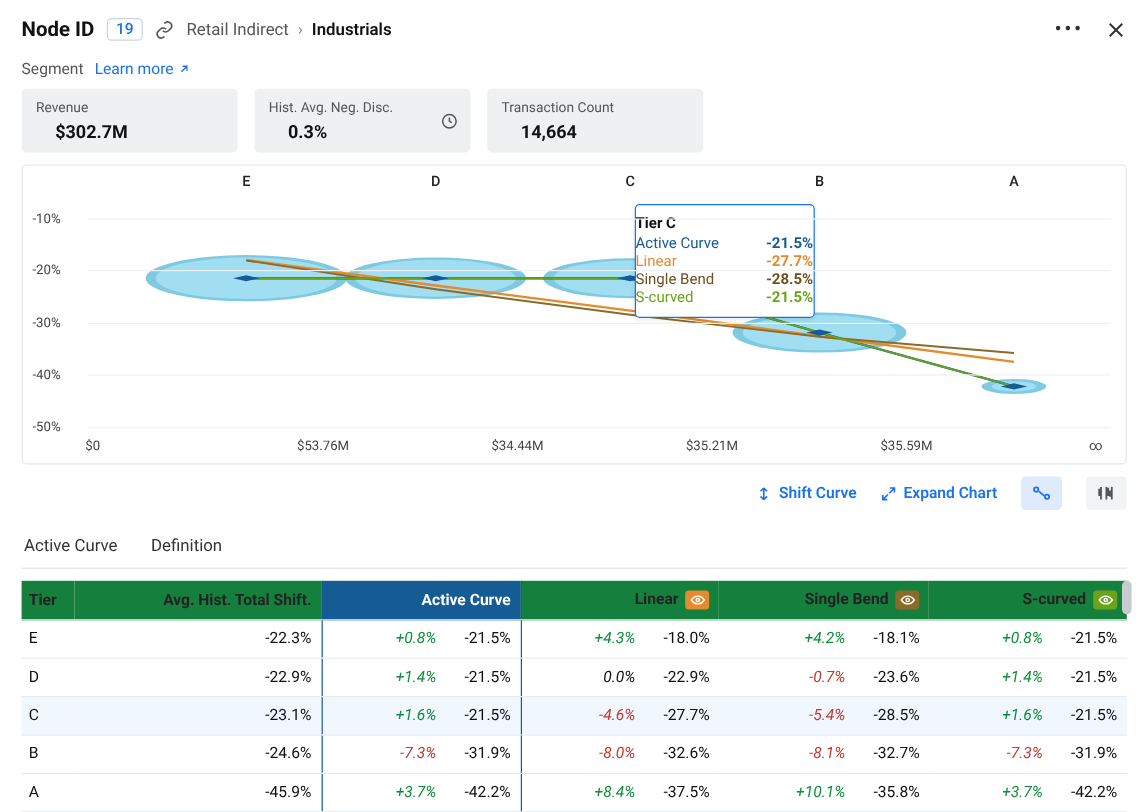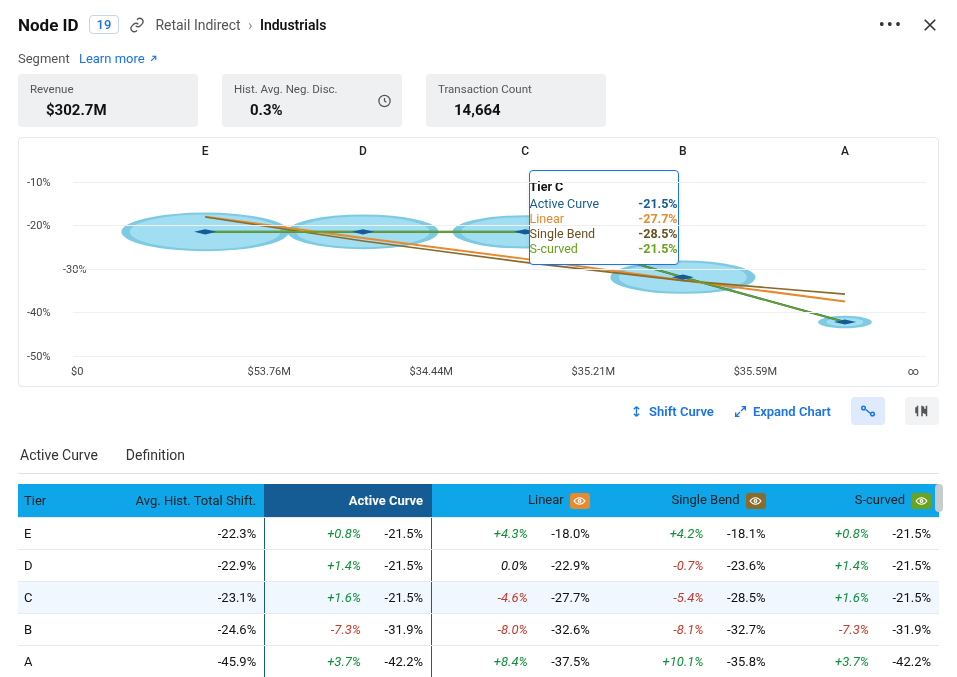--- a/index.html
+++ b/index.html
@@ -8,21 +8,21 @@
   .top-row { display:flex; align-items:center; gap:10px; }
   .node-id-label { font-size:17px; font-weight:700; }
   .badge { border:1px solid #c7d5e6; color:#1a73e8; border-radius:4px; padding:1px 7px; font-size:13px; font-weight:500;}
   .link-icon { width:16px; height:16px; color:#555; }
   .breadcrumb { color:#555; font-size:14px; }
   .breadcrumb .sep { margin:0 4px; color:#888;}
   .breadcrumb .current { font-weight:600; color:#111;}
   .top-right { margin-left:auto; display:flex; gap:18px; align-items:center; color:#333;}
   .segment-row { margin-top:16px; font-size:13px; color:#555; }
   .segment-row a { color:#1a73e8; text-decoration:none; margin-left:6px;}
-  .metrics { display:flex; gap:24px; margin-top:8px;}
+  .metrics { display:flex; gap:14px; margin-top:8px;}
   .metric { background:#eef0f2; border-radius:4px; padding:8px 12px; width:180px; position:relative;}
   .metric-label { font-size:11.5px; color:#555;}
   .metric-value { font-size:15px; font-weight:700; margin-top:5px;margin-left:16px;}
   .metric .clock { position:absolute; right:10px; top:50%; transform:translateY(-50%); width:15px; height:15px;}
 
   .chart-wrap { border:1px solid #e3e6ea; border-radius:4px; margin-top:10px; padding:4px; position:relative;}
   .chart { position:relative; height:240px; width:100%; background:#fff;}
   .ylab { position:absolute; left:4px; font-size:11px; color:#444; transform:translateY(-50%);text-align:right;}
   .hgrid { position:absolute; left:50px; right:8px; border-top:1px solid #eef0f2;}
   .top-tick-lab { position:absolute; top:2px; font-size:12px; color:#222; transform:translateX(-50%); font-weight:500;}
@@ -51,21 +51,21 @@
   .iconbtn.inactive { background:#f1f3f5;}
 
   .tabs { display:flex; gap:24px; border-bottom:1px solid #dfe3e8; margin-top:14px;}
   .tab { padding:8px 2px 10px; font-size:14px; color:#333; cursor:pointer;}
   .tab.selected { font-weight:600; border-bottom:2px solid #111; }
 
   .grid-wrap { position:relative; margin-top:10px; }
   table.grid { width:100%; border-collapse:collapse;}
   .grid th, .grid td { border-bottom:1px solid #e7ebef; padding:8px 8px; text-align:right; font-size:13px;}
   .grid th:first-child, .grid td:first-child { text-align:left; width:44px; padding-left:6px;}
-  .grid th { font-weight:400; color:#222; background:#0ea5e9;}
+  .grid th { font-weight:700; color:#222; background:#15803d;}
   .grid th.active-col { background:#155b94; color:#fff; font-weight:700;}
   .grid th .eye { display:inline-flex; width:20px; height:16px; border-radius:3px; align-items:center; justify-content:center; margin-left:6px; vertical-align:middle;}
   .eye-lin { background:#e58a2e;}
   .eye-sb { background:#8a6b2a;}
   .eye-sc { background:#6aa31c;}
   .pos { color:#0f8f3a;}
   .neg { color:#c23a2e;}
   .delta { font-size:13px; padding-right:6px;font-style:italic;}
   .valcell { display:inline-block; min-width:56px;}
   tr.hl td { background:#f0f7fe;}
@@ -163,21 +163,21 @@
             <div class="tooltip-row tt-scurve">
               <span>S-curved</span>
               <span class="val">-21.5%</span>
             </div>
           </div>
     </div>
   <div class="ylab" style="top: 39.7778px;">-10%</div>
         <div class="hgrid" style="top: 39.7778px;"></div>
         <div class="ylab" style="top: 83.3333px;">-20%</div>
         <div class="hgrid" style="top: 83.3333px;"></div>
-        <div class="ylab" style="top: 126.889px; margin-left: 36px;">-30%</div>
+        <div class="ylab" style="top: 126.889px;">-30%</div>
         <div class="hgrid" style="top: 126.889px;"></div>
         <div class="ylab" style="top: 170.444px;">-40%</div>
         <div class="hgrid" style="top: 170.444px;"></div>
         <div class="ylab" style="top: 214px;">-50%</div>
         <div class="hgrid" style="top: 214px;"></div>
         <div class="top-tick-lab" style="left: calc(15.5% + 41.01px);">E</div>
         <div class="top-tick-lab" style="left: calc(34% + 30.28px);">D</div>
         <div class="top-tick-lab" style="left: calc(53% + 19.26px);">C</div>
         <div class="top-tick-lab" style="left: calc(71.5% + 8.53px);">B</div>
         <div class="top-tick-lab" style="left: calc(90.5% - 2.49px);">A</div>

